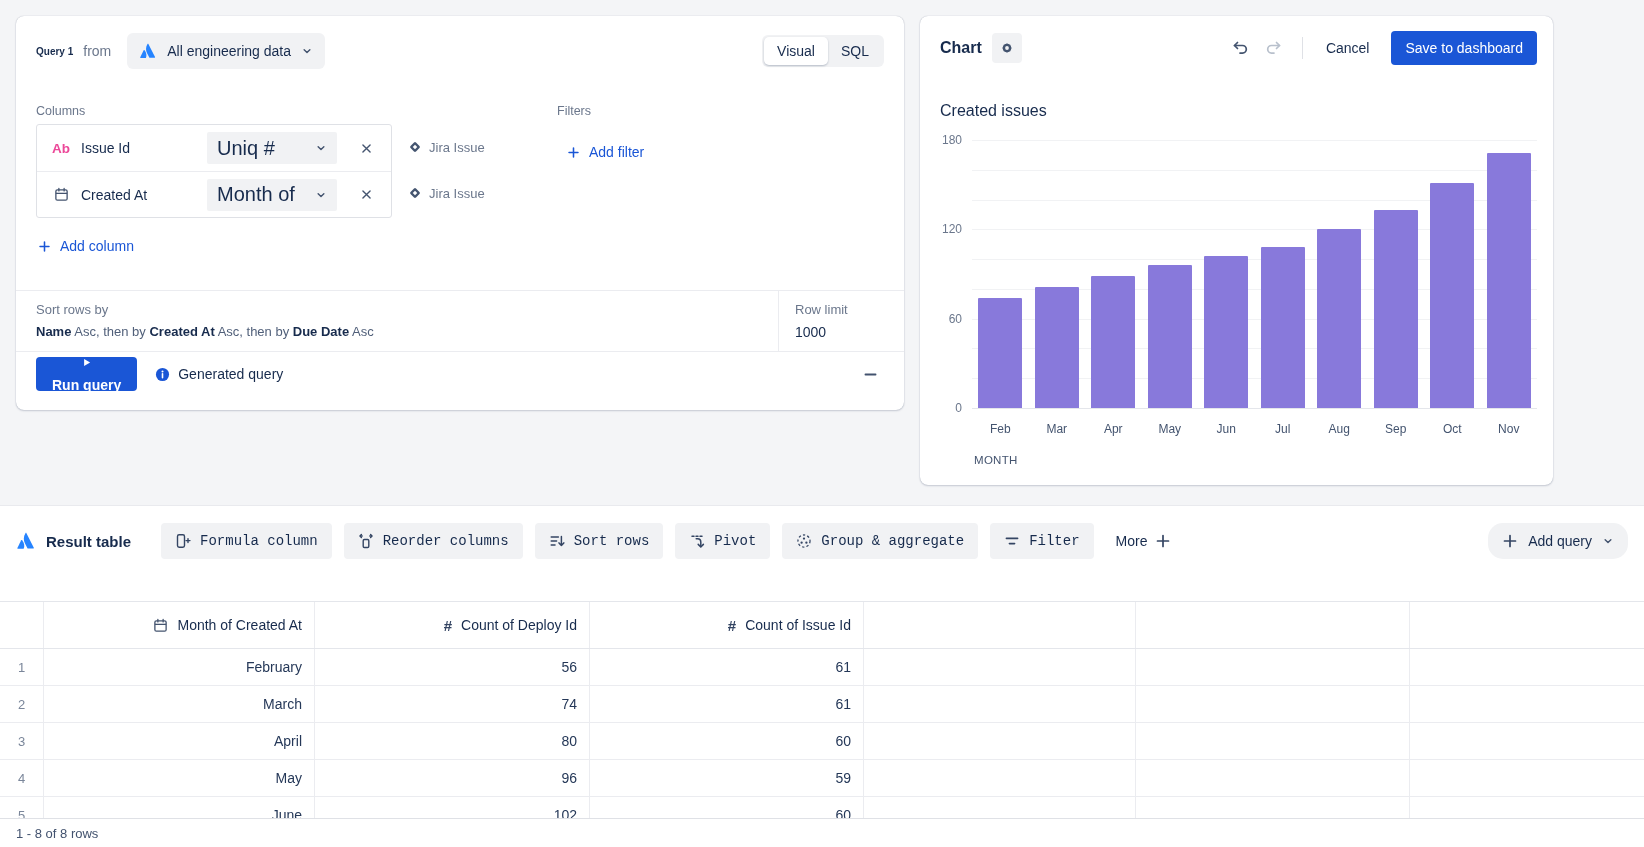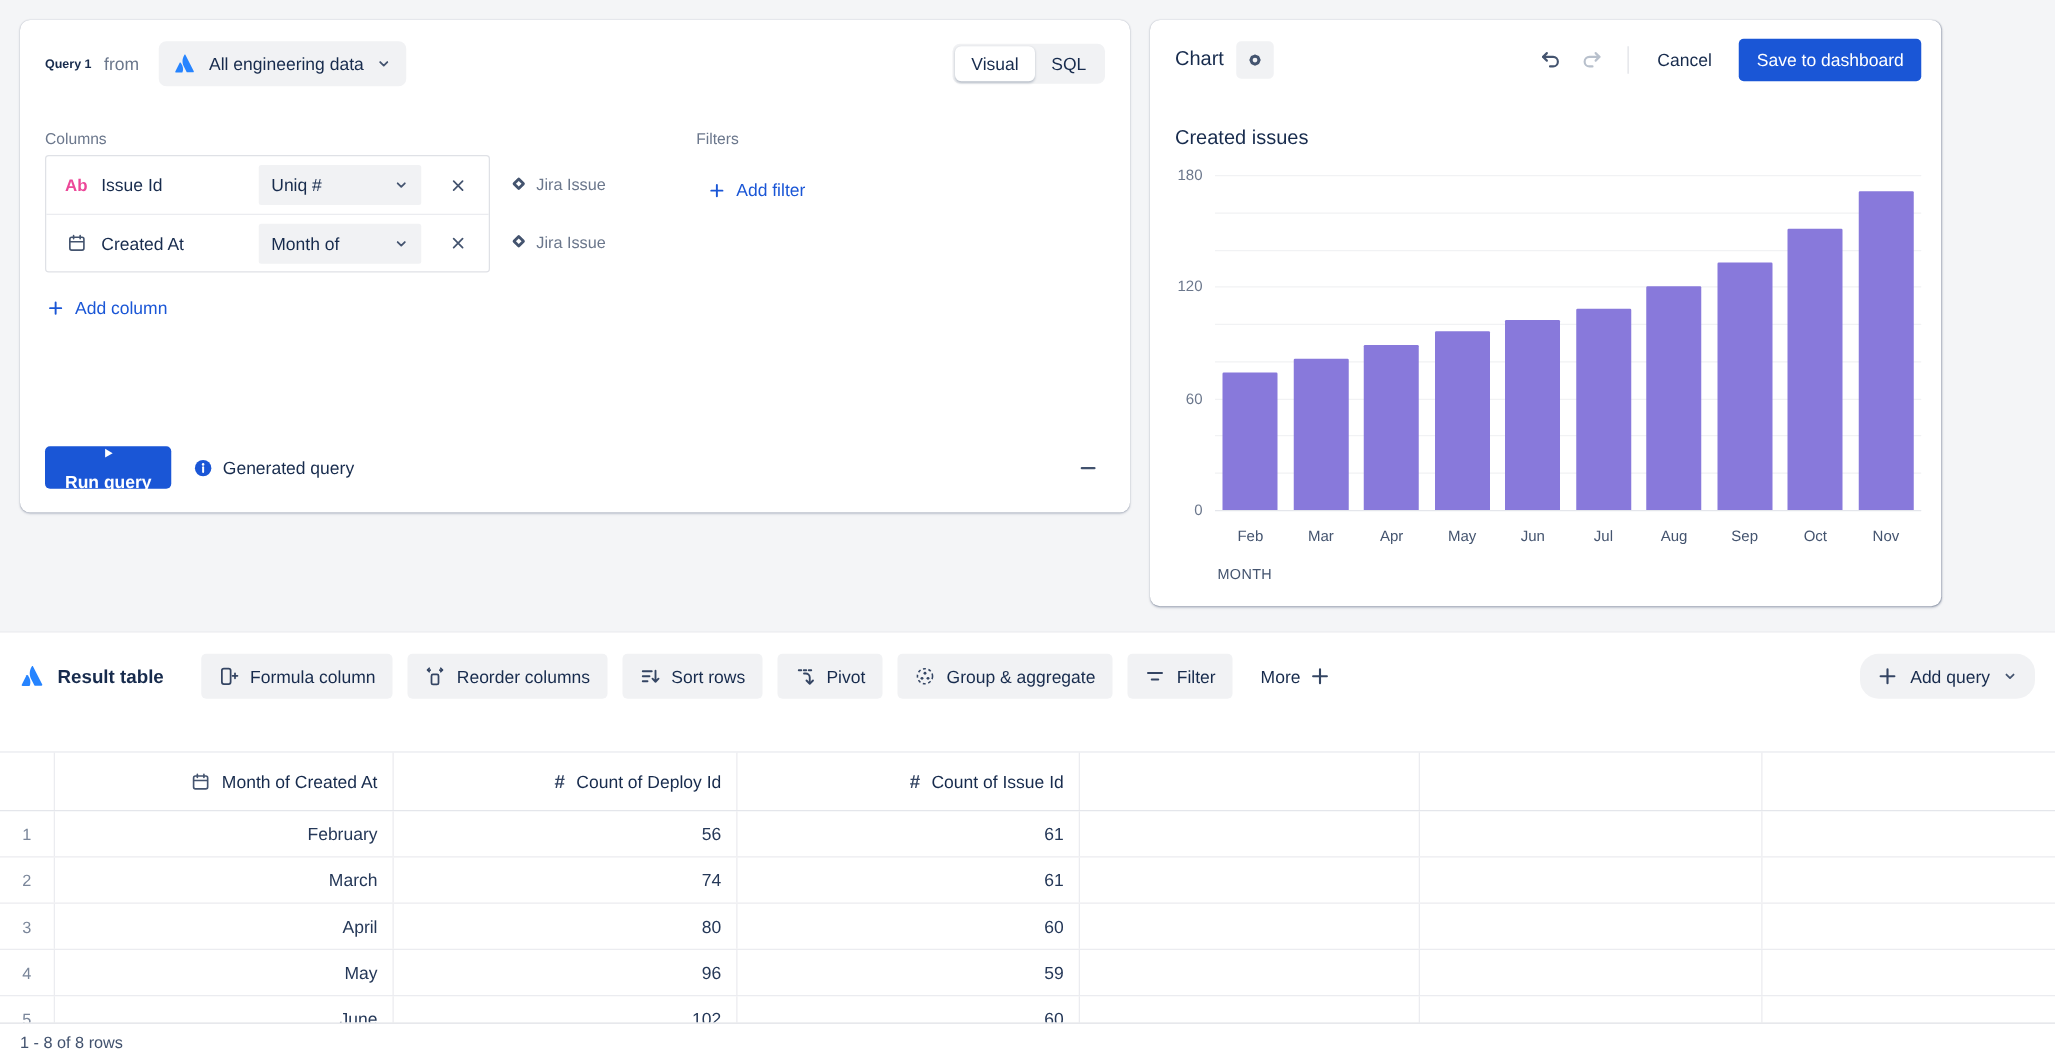--- a/index.html
+++ b/index.html
@@ -43,21 +43,21 @@
   .sec-label { position: absolute; font-size: 12.5px; color: #6B778C; }
   #columns-label { left: 20px; top: 88px; }
   #filters-label { left: 541px; top: 88px; }
   .columns-flex { position: absolute; left: 20px; top: 108px; display: flex; align-items: flex-start; }
   .col-box { width: 356px; border: 1px solid #DFE1E6; border-radius: 3px; background: #fff; }
   .qcol-row { height: 46px; display: flex; align-items: center; padding: 0 12px; gap: 8px; }
   .qcol-row + .qcol-row { border-top: 1px solid #EBECF0; }
   .qcol-type { width: 24px; display: flex; justify-content: center; color: #44546F; }
   .type-ab { font-size: 13.5px; font-weight: 700; color: #ec4899; }
   .qcol-name { flex: 1; font-size: 14px; }
-  .qcol-select { width: 130px; height: 32px; background: #F1F2F4; border-radius: 2px; padding: 0 10px; display: flex; align-items: center; justify-content: space-between; font-size: 14px; cursor: pointer; }
+  .qcol-select { width: 130px; height: 32px; background: #F1F2F4; border-radius: 2px; padding: 0 10px; display: flex; align-items: center; justify-content: space-between; font-size: 20px; cursor: pointer; }
   .qcol-remove { width: 26px; height: 26px; display: flex; align-items: center; justify-content: center; margin-left: 8px; cursor: pointer; border-radius: 4px; }
   .col-tags { margin-left: 16px; }
   .qcol-tag { height: 46px; display: flex; align-items: center; gap: 7px; color: #6B778C; font-size: 13px; }
   .link-btn { position: absolute; display: flex; align-items: center; gap: 9px; color: var(--accent); font-size: 14px; font-weight: 500; cursor: pointer; }
   #add-column-btn { left: 22px; top: 222px; }
   #add-filter-btn { left: 551px; top: 128px; }
   .sort-section { position: absolute; top: 274px; left: 0; right: 0; height: 62px; border-top: 1px solid #EBECF0; border-bottom: 1px solid #EBECF0; display: flex; }
   .sort-left { flex: 1; padding: 11px 20px; }
   .sort-right { width: 126px; border-left: 1px solid #EBECF0; padding: 11px 16px; }
   .sort-label { font-size: 13px; color: #6B778C; }
@@ -65,21 +65,21 @@
   .sort-line b { color: #172B4D; font-weight: 700; }
   .rowlimit-value { margin-top: 7px; font-size: 14px; color: #172B4D; }
   .actions-row { position: absolute; left: 20px; right: 20px; top: 341px; height: 34px; display: flex; align-items: center; gap: 18px; }
   .run-btn { display: flex; align-items: center; gap: 9px; background: var(--accent); color: #fff; border: none; border-radius: 4px; height: 34px; padding: 0 16px; font-size: 14px; font-weight: 600; font-family: inherit; cursor: pointer; flex-direction: column; }
   .genq { display: flex; align-items: center; gap: 8px; font-size: 14px; }
   .collapse-btn { margin-left: auto; width: 28px; height: 28px; display: flex; align-items: center; justify-content: center; cursor: pointer; border-radius: 4px; }
 
   
   #chart-card { left: 920px; top: 16px; width: 633px; height: 469px; }
   .c-header { position: absolute; top: 14px; left: 20px; right: 16px; height: 36px; display: flex; align-items: center; gap: 10px; }
-  .c-title { font-size: 16px; font-weight: 400; }
+  .c-title { font-size: 16px; font-weight: 700; }
   .gear-btn { width: 30px; height: 30px; background: #F1F2F4; border-radius: 4px; display: flex; align-items: center; justify-content: center; cursor: pointer; }
   .c-right { margin-left: auto; display: flex; align-items: center; gap: 4px; }
   .hist-btn { width: 30px; height: 30px; display: flex; align-items: center; justify-content: center; border-radius: 4px; cursor: pointer; }
   .v-divider { width: 1px; height: 22px; background: #DFE1E6; margin: 0 9px; }
   .cancel-btn { font-size: 14px; padding: 7px 10px; border-radius: 4px; cursor: pointer; color: #172B4D; }
   .save-btn { background: var(--accent); color: #fff; border: none; border-radius: 4px; padding: 9px 14px; font-size: 14px; font-weight: 500; font-family: inherit; cursor: pointer; margin-left: 8px; }
   .chart-title { position: absolute; left: 20px; top: 86px; font-size: 16px; color: #172B4D; }
   .chart-layer { position: absolute; inset: 0; }
   .gridline { position: absolute; height: 1px; background: #F1F2F4; }
   .baseline { position: absolute; height: 1px; background: #E4E6EB; }
@@ -87,21 +87,21 @@
   .bar { position: absolute; border-radius: 1px 1px 0 0; cursor: pointer; }
   .xtick { position: absolute; text-align: center; font-size: 12px; color: #44546F; }
   .xaxis-label { position: absolute; font-size: 11.5px; color: #44546F; letter-spacing: .3px; }
 
   
   #results { position: absolute; left: 0; top: 505px; width: 1644px; height: 342px; background: #fff; border-top: 1px solid #E9EAEE; }
   .rt-toolbar { position: absolute; top: 0; left: 0; right: 0; height: 95px; display: flex; align-items: flex-start; padding: 17px 16px 0 16px; }
   .rt-title { display: flex; align-items: center; gap: 10px; height: 36px; margin-right: 30px; }
   .rt-title [data-icon="atlassian-logo"] svg { width: 20px; height: 20px; }
   .rt-title-text { font-size: 15px; font-weight: 700; }
-  .tb-btn { display: flex; align-items: center; gap: 9px; background: #F1F2F4; border-radius: 4px; height: 36px; padding: 0 14px; font-size: 14px; color: #172B4D; cursor: pointer; margin-right: 12px; white-space: nowrap; }
+  .tb-btn { display: flex; align-items: center; gap: 9px; background: #F1F2F4; border-radius: 4px; height: 36px; padding: 0 14px; font-size: 14px; color: #172B4D; cursor: pointer; margin-right: 12px; white-space: nowrap; font-family: Liberation Mono, monospace; }
   .more-btn { display: flex; align-items: center; gap: 8px; height: 36px; padding: 0 8px; font-size: 14px; cursor: pointer; margin-left: 2px; color: #172B4D; }
   .addq-btn { margin-left: auto; display: flex; align-items: center; gap: 10px; background: #F1F2F4; border-radius: 15px; height: 36px; padding: 0 14px; font-size: 14px; cursor: pointer; }
   .rt-table { position: absolute; top: 95px; left: 0; right: 0; height: 218px; overflow: hidden; }
   .thead-row, .tr { display: grid; grid-template-columns: 44px 271px 275px 274px 272px 274px 1fr; }
   .thead-row { height: 48px; border-top: 1px solid #E4E6EB; border-bottom: 1px solid #E4E6EB; }
   .tr { height: 37px; border-bottom: 1px solid #EBECF0; }
   .th, .td { display: flex; align-items: center; padding: 0 12px 0 22px; border-right: 1px solid #EBECF0; overflow: hidden; justify-content: flex-end; }
   .th:last-child, .td:last-child { border-right: none; }
   .th { gap: 9px; font-size: 14px; color: #172B4D; }
   .td { font-size: 14px; color: #253858; }
@@ -222,20 +222,30 @@
   </div>
   <div class="link-btn" id="add-filter-btn">
     <span data-icon="plus-icon">
         <svg viewBox="0 0 16 16" fill="none" stroke="currentColor" stroke-width="1.9" stroke-linecap="round">
           <path d="M8 2.5v11M2.5 8h11"></path>
         </svg>
       </span>
     <span>Add filter</span>
   </div>
 
+  <div class="sort-section">
+    <div class="sort-left">
+      <div class="sort-label">Sort rows by</div>
+      <div class="sort-line" id="sort-line"><b>Name</b><span> Asc, then by </span><b>Created At</b><span> Asc, then by </span><b>Due Date</b><span> Asc</span></div>
+    </div>
+    <div class="sort-right">
+      <div class="sort-label">Row limit</div>
+      <div class="rowlimit-value">1000</div>
+    </div>
+  </div>
 
   <div class="actions-row">
     <button class="run-btn">
       <span data-icon="play-icon">
           <svg viewBox="0 0 16 16">
             <path d="M4.5 2.8v10.4L13.3 8z" fill="#fff"></path>
           </svg>
         </span>
       <span>Run query</span>
     </button>

